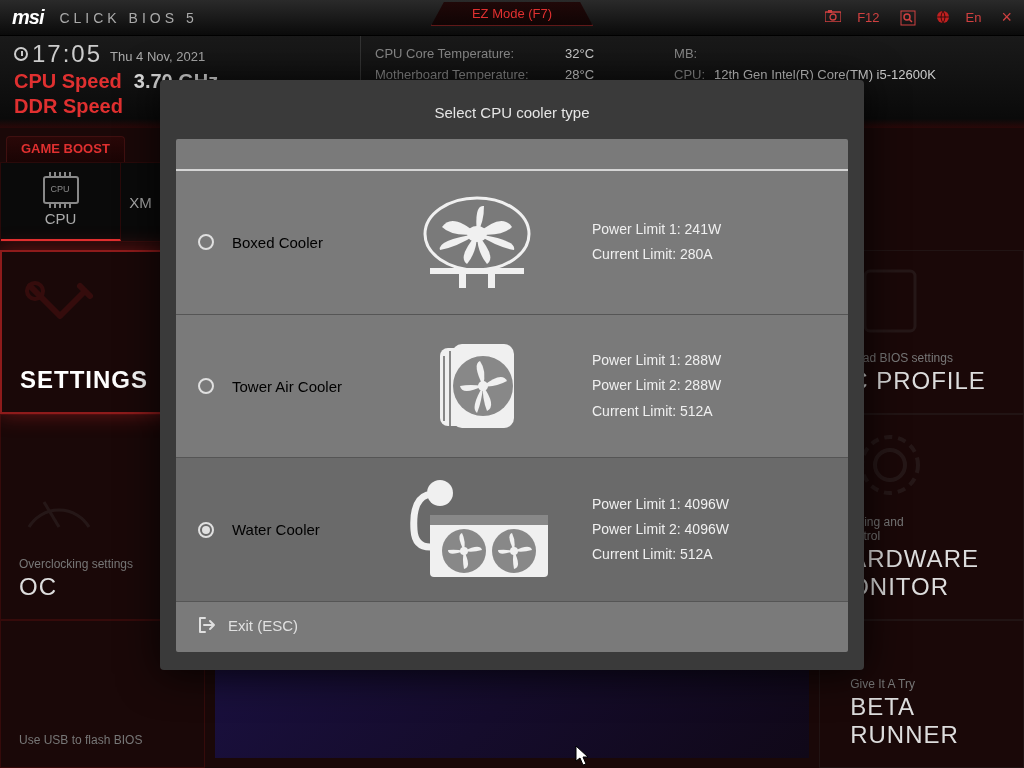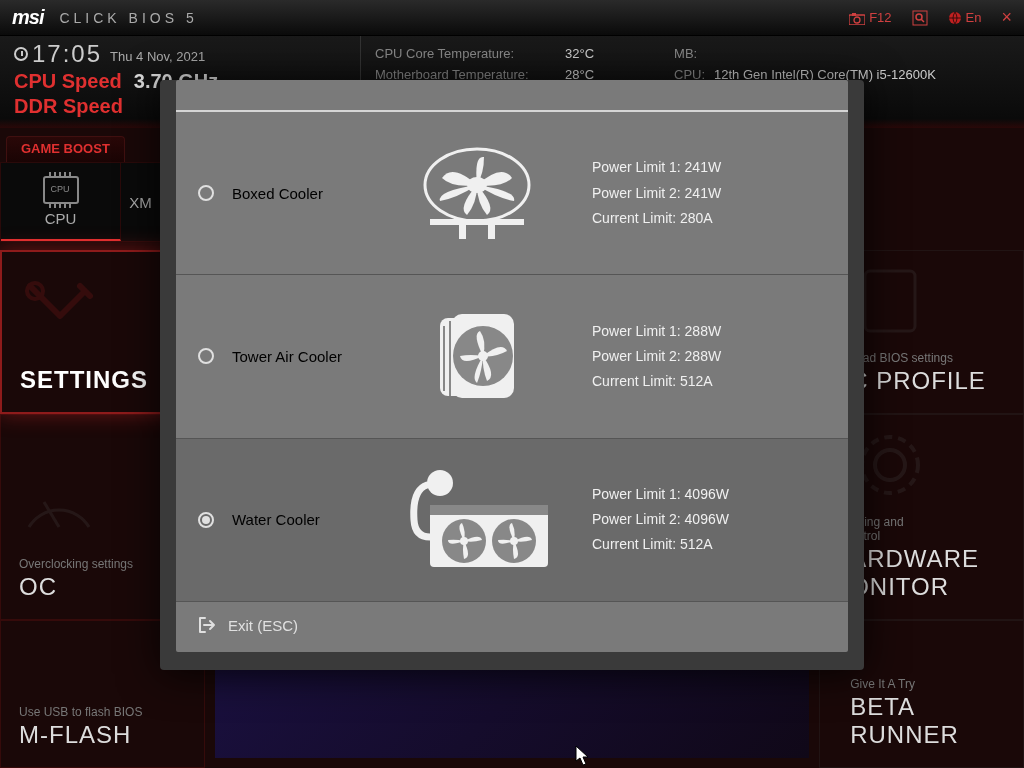--- a/index.html
+++ b/index.html
@@ -4,21 +4,21 @@
 <style>
 * { margin: 0; padding: 0; box-sizing: border-box; font-family: Arial, sans-serif; }
 body { width: 1024px; height: 768px; background: #1a0808; overflow: hidden; position: relative; color: #ccc; }
 
 
 .topbar { height: 36px; background: linear-gradient(to bottom, #2a2a2a, #0a0a0a); display: flex; align-items: center; padding: 0 12px; border-bottom: 1px solid #000; position: relative; }
 .logo { font-weight: 900; font-style: italic; color: #fff; font-size: 20px; letter-spacing: -1px; margin-right: 16px; }
 .bios-title { color: #aaa; font-size: 14px; letter-spacing: 4px; font-weight: 300; }
 .ezmode { position: absolute; left: 50%; transform: translateX(-50%); top: 2px; color: #e03030; font-size: 13px; padding: 4px 40px; border: 1px solid #601818; border-top: none; background: linear-gradient(to bottom, #200808, #100404); clip-path: polygon(8% 0, 92% 0, 100% 100%, 0 100%); }
 .topright { margin-left: auto; display: flex; gap: 20px; align-items: center; color: #d04040; font-size: 13px; }
-.topright span, .topright div { display: inline-flex; align-items: flex-end; gap: 4px; }
+.topright span, .topright div { display: inline-flex; align-items: flex-start; gap: 16px; }
 .x-btn { color: #d04040; font-size: 18px; }
 
 
 .info { display: flex; height: 92px; background: linear-gradient(to bottom, #1a1a1a, #0a0a0a 90%, #2a0808); }
 .info-left { width: 360px; padding: 4px 14px; }
 .clock-row { display: flex; align-items: baseline; gap: 8px; color: #ccc; }
 .clock { font-size: 24px; font-family: 'Courier New', monospace; letter-spacing: 2px; display: flex; align-items: center; gap: 4px; }
 .clock-icon { width: 14px; height: 14px; border: 2px solid #ccc; border-radius: 50%; position: relative; display: inline-block; }
 .clock-icon::after { content: ''; position: absolute; top: 2px; left: 5px; width: 2px; height: 5px; background: #ccc; }
 .date { font-size: 13px; color: #aaa; }
@@ -73,20 +73,21 @@
 
 .cursor { position: absolute; top: 745px; left: 575px; z-index: 200; }
 svg { display: block; }
 </style>
 </head>
 <body>
 
 <div class="topbar">
   <span class="logo">msi</span>
   <span class="bios-title">CLICK BIOS 5</span>
+  <div class="ezmode">EZ Mode (F7)</div>
   <div class="topright">
     <span>
       <svg width="16" height="12" viewBox="0 0 16 12">
           <rect x="0" y="2" width="16" height="10" rx="1" fill="none" stroke="#d04040" stroke-width="1.3"></rect>
           <circle cx="8" cy="7" r="3" fill="none" stroke="#d04040" stroke-width="1.3"></circle>
           <rect x="3" y="0" width="4" height="3" fill="#d04040"></rect>
         </svg>
       <span>F12</span>
     </span>
     <span>
@@ -159,21 +160,20 @@
   <div class="panel left" style="grid-row:2">
     <svg class="bigicon" viewBox="0 0 80 80">
         <path d="M10 60 A35 35 0 0 1 70 60" stroke="#555" stroke-width="3" fill="none"></path>
         <line x1="40" y1="60" x2="25" y2="35" stroke="#555" stroke-width="3"></line>
       </svg>
     <span class="hint">Overclocking settings</span>
     <span class="title">OC</span>
   </div>
   <div class="panel left" style="grid-row:3">
     <span class="hint">Use USB to flash BIOS</span>
-    <span class="title">M-FLASH</span>
   </div>
   <div class="panel right" style="grid-row:1">
     <svg class="bigicon" viewBox="0 0 80 80">
         <rect x="15" y="10" width="50" height="60" rx="5" fill="none" stroke="#555" stroke-width="3"></rect>
       </svg>
     <span class="hint">/load BIOS settings</span>
     <span class="title">C PROFILE</span>
   </div>
   <div class="panel right" style="grid-row:2">
     <svg class="bigicon" viewBox="0 0 80 80">
@@ -186,20 +186,21 @@
 ONITOR</span>
   </div>
   <div class="panel right" style="grid-row:3">
     <span class="hint">Give It A Try</span>
     <span class="title">BETA RUNNER</span>
   </div>
   <div style="grid-column:2/5;grid-row:3;background:linear-gradient(135deg,#1a1040,#100818);margin:10px;"></div>
 </div>
 
 <div class="overlay">
+  <div class="modal-title">Select CPU cooler type</div>
   <div class="modal-body">
     <div class="option">
       <div class="radio"></div>
       <div class="opt-label">Boxed Cooler</div>
       <div class="opt-icon">
         <svg width="130" height="100" viewBox="0 0 130 100">
           <ellipse cx="65" cy="42" rx="52" ry="36" fill="none" stroke="#f0f0f0" stroke-width="3"></ellipse>
           <g fill="#f0f0f0">
             <ellipse cx="65" cy="42" rx="10" ry="8"></ellipse>
             <path d="M65 42 Q40 20 30 35 Q40 45 65 42 Z"></path>
@@ -210,21 +211,20 @@
             <path d="M65 42 Q25 48 28 58 Q45 55 65 42 Z"></path>
             <path d="M65 42 Q105 48 102 58 Q85 55 65 42 Z"></path>
           </g>
           <rect x="18" y="76" width="94" height="6" fill="#f0f0f0"></rect>
           <rect x="47" y="82" width="7" height="14" fill="#f0f0f0"></rect>
           <rect x="76" y="82" width="7" height="14" fill="#f0f0f0"></rect>
         </svg>
       </div>
       <div class="opt-text">
         <div>Power Limit 1: 241W</div>
-        <div>Power Limit 2: 241W</div>
         <div>Current Limit: 280A</div>
       </div>
     </div>
 
     <div class="option">
       <div class="radio"></div>
       <div class="opt-label">Tower Air Cooler</div>
       <div class="opt-icon">
         <svg width="110" height="100" viewBox="0 0 110 100">
           <rect x="18" y="12" width="28" height="78" rx="8" fill="#f0f0f0"></rect>

